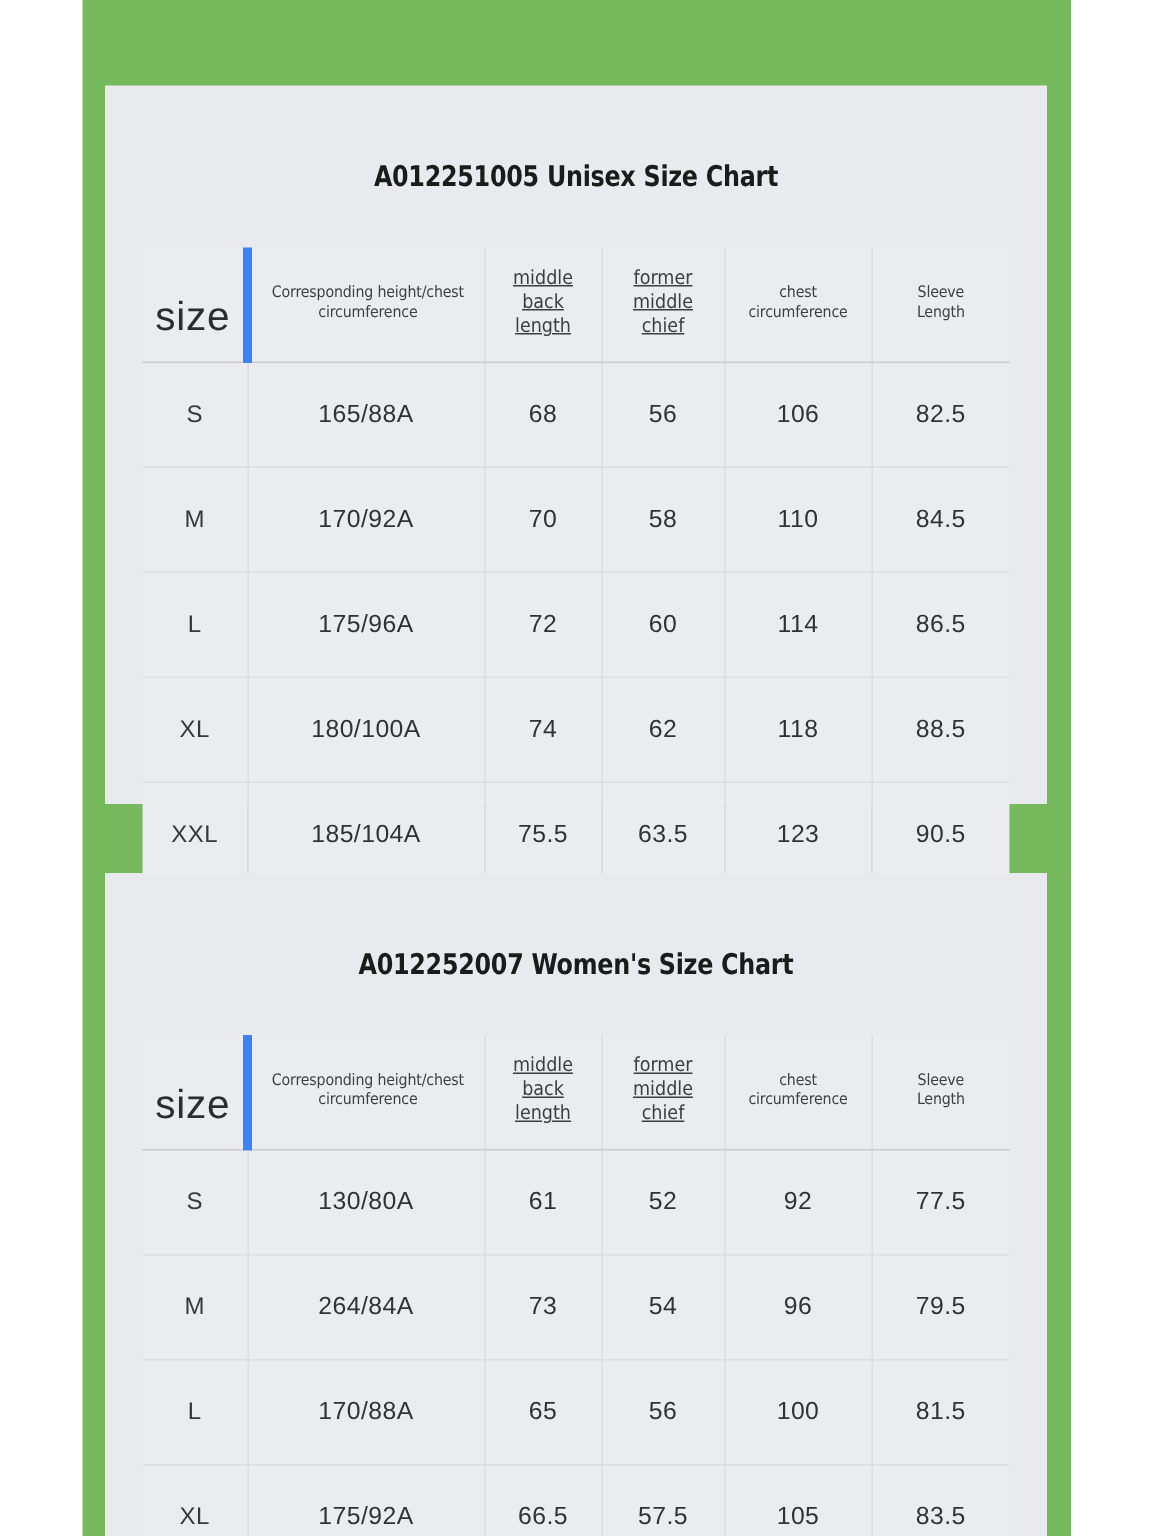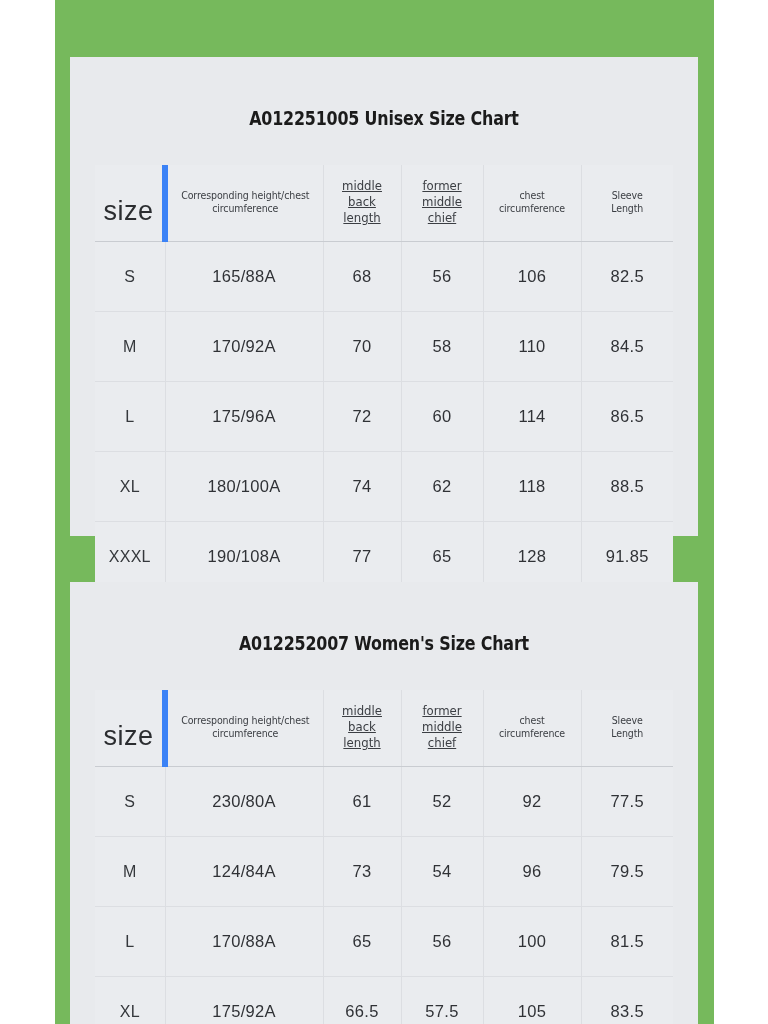--- a/index.html
+++ b/index.html
@@ -229,20 +229,28 @@
         </tr>
         <tr>
           <td class="col-size">XL</td>
           <td>180/100A</td>
           <td>74</td>
           <td>62</td>
           <td>118</td>
           <td>88.5</td>
         </tr>
         <tr>
+          <td class="col-size">XXL</td>
+          <td>185/104A</td>
+          <td>75.5</td>
+          <td>63.5</td>
+          <td>123</td>
+          <td>90.5</td>
+        </tr>
+        <tr>
           <td class="col-size">XXXL</td>
           <td>190/108A</td>
           <td>77</td>
           <td>65</td>
           <td>128</td>
           <td>91.85</td>
         </tr>
       </tbody>
     </table>
 
@@ -290,29 +298,29 @@
           </th>
           <th class="small">
             <span>Sleeve</span><br>
             <span>Length</span>
           </th>
         </tr>
       </thead>
       <tbody>
         <tr>
           <td class="col-size">S</td>
-          <td>230/80A</td>
+          <td>130/80A</td>
           <td>61</td>
           <td>52</td>
           <td>92</td>
           <td>77.5</td>
         </tr>
         <tr>
           <td class="col-size">M</td>
-          <td>124/84A</td>
+          <td>264/84A</td>
           <td>73</td>
           <td>54</td>
           <td>96</td>
           <td>79.5</td>
         </tr>
         <tr>
           <td class="col-size">L</td>
           <td>170/88A</td>
           <td>65</td>
           <td>56</td>

